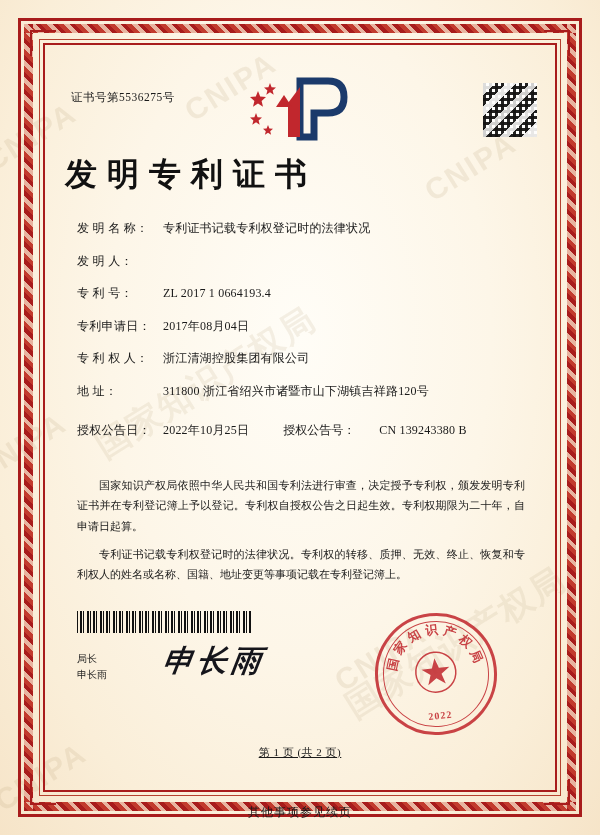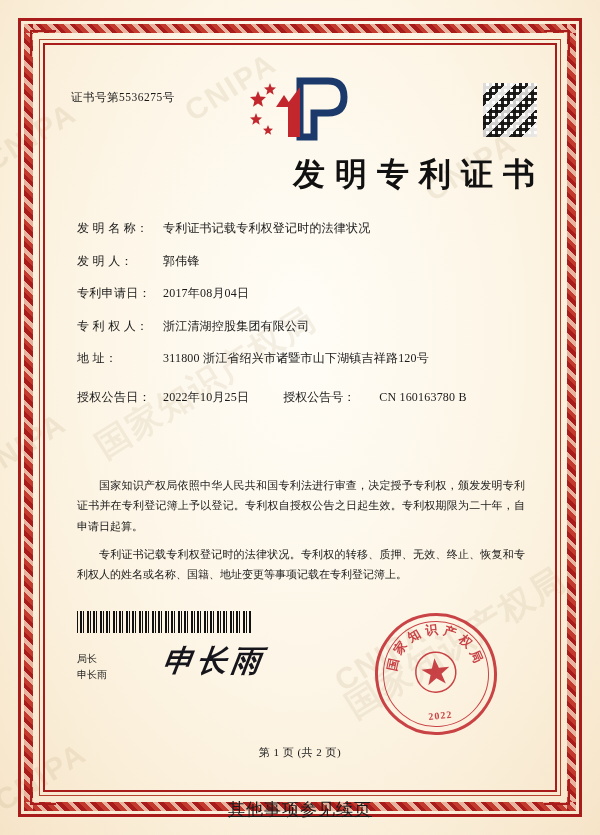--- a/index.html
+++ b/index.html
@@ -152,21 +152,21 @@
     transform: translateX(-50%);
     width: 120px;
     height: 72px;
   }
 
   .doc-title {
     position: absolute;
     left: 0;
     right: 0;
     top: 98px;
-    text-align: right;
+    text-align: left;
     font-size: 32px;
     letter-spacing: 10px;
     font-weight: 700;
     color: #111;
     text-indent: 10px;
   }
 
   .fields {
     position: absolute;
     left: 22px;
@@ -299,32 +299,32 @@
   }
 
   .page-no {
     position: absolute;
     left: 0;
     right: 0;
     top: 690px;
     text-align: center;
     font-size: 11px;
     letter-spacing: 0.5px;
+    text-decoration: underline;
   }
 
   .footer-note {
     position: absolute;
     left: 0;
     right: 0;
     bottom: 14px;
     text-align: center;
-    font-size: 17px;
+    font-size: 12px;
     letter-spacing: 1px;
     color: #1a1a1a;
-    text-decoration: underline;
   }
 </style>
 </head>
 <body>
 
 <div class="page">
 
   <div class="watermark-layer">
     <div class="wm" style="left:-20px; top:120px;">CNIPA</div>
     <div class="wm" style="left:180px; top:70px;">CNIPA</div>
@@ -369,44 +369,47 @@
 
     <div class="fields">
 
       <div class="field-row">
         <div class="field-label">发 明 名 称：</div>
         <div class="field-value">专利证书记载专利权登记时的法律状况</div>
       </div>
 
       <div class="field-row">
         <div class="field-label">发 明 人：</div>
-        <div class="field-value">郭伟锋</div>
-      </div>
-
+      </div>
+
+      <div class="field-row">
+        <div class="field-label">专 利 号：</div>
+        <div class="field-value">ZL 2017 1 0664193.4</div>
+      </div>
 
       <div class="field-row">
         <div class="field-label">专利申请日：</div>
         <div class="field-value">2017年08月04日</div>
       </div>
 
       <div class="field-row">
         <div class="field-label">专 利 权 人：</div>
         <div class="field-value">浙江清湖控股集团有限公司</div>
       </div>
 
       <div class="field-row">
         <div class="field-label">地 址：</div>
         <div class="field-value">311800 浙江省绍兴市诸暨市山下湖镇吉祥路120号</div>
       </div>
 
       <div class="field-row dual" style="margin-top:22px;">
         <div class="field-label">授权公告日：</div>
         <div class="field-value">2022年10月25日</div>
         <div class="field-label2">授权公告号：</div>
-        <div class="field-value">CN 160163780 B</div>
+        <div class="field-value">CN 139243380 B</div>
       </div>
 
     </div>
 
     <div class="paras">
       <p>国家知识产权局依照中华人民共和国专利法进行审查，决定授予专利权，颁发发明专利证书并在专利登记簿上予以登记。专利权自授权公告之日起生效。专利权期限为二十年，自申请日起算。</p>
       <p>专利证书记载专利权登记时的法律状况。专利权的转移、质押、无效、终止、恢复和专利权人的姓名或名称、国籍、地址变更等事项记载在专利登记簿上。</p>
     </div>
 
     <div class="barcode"></div>

